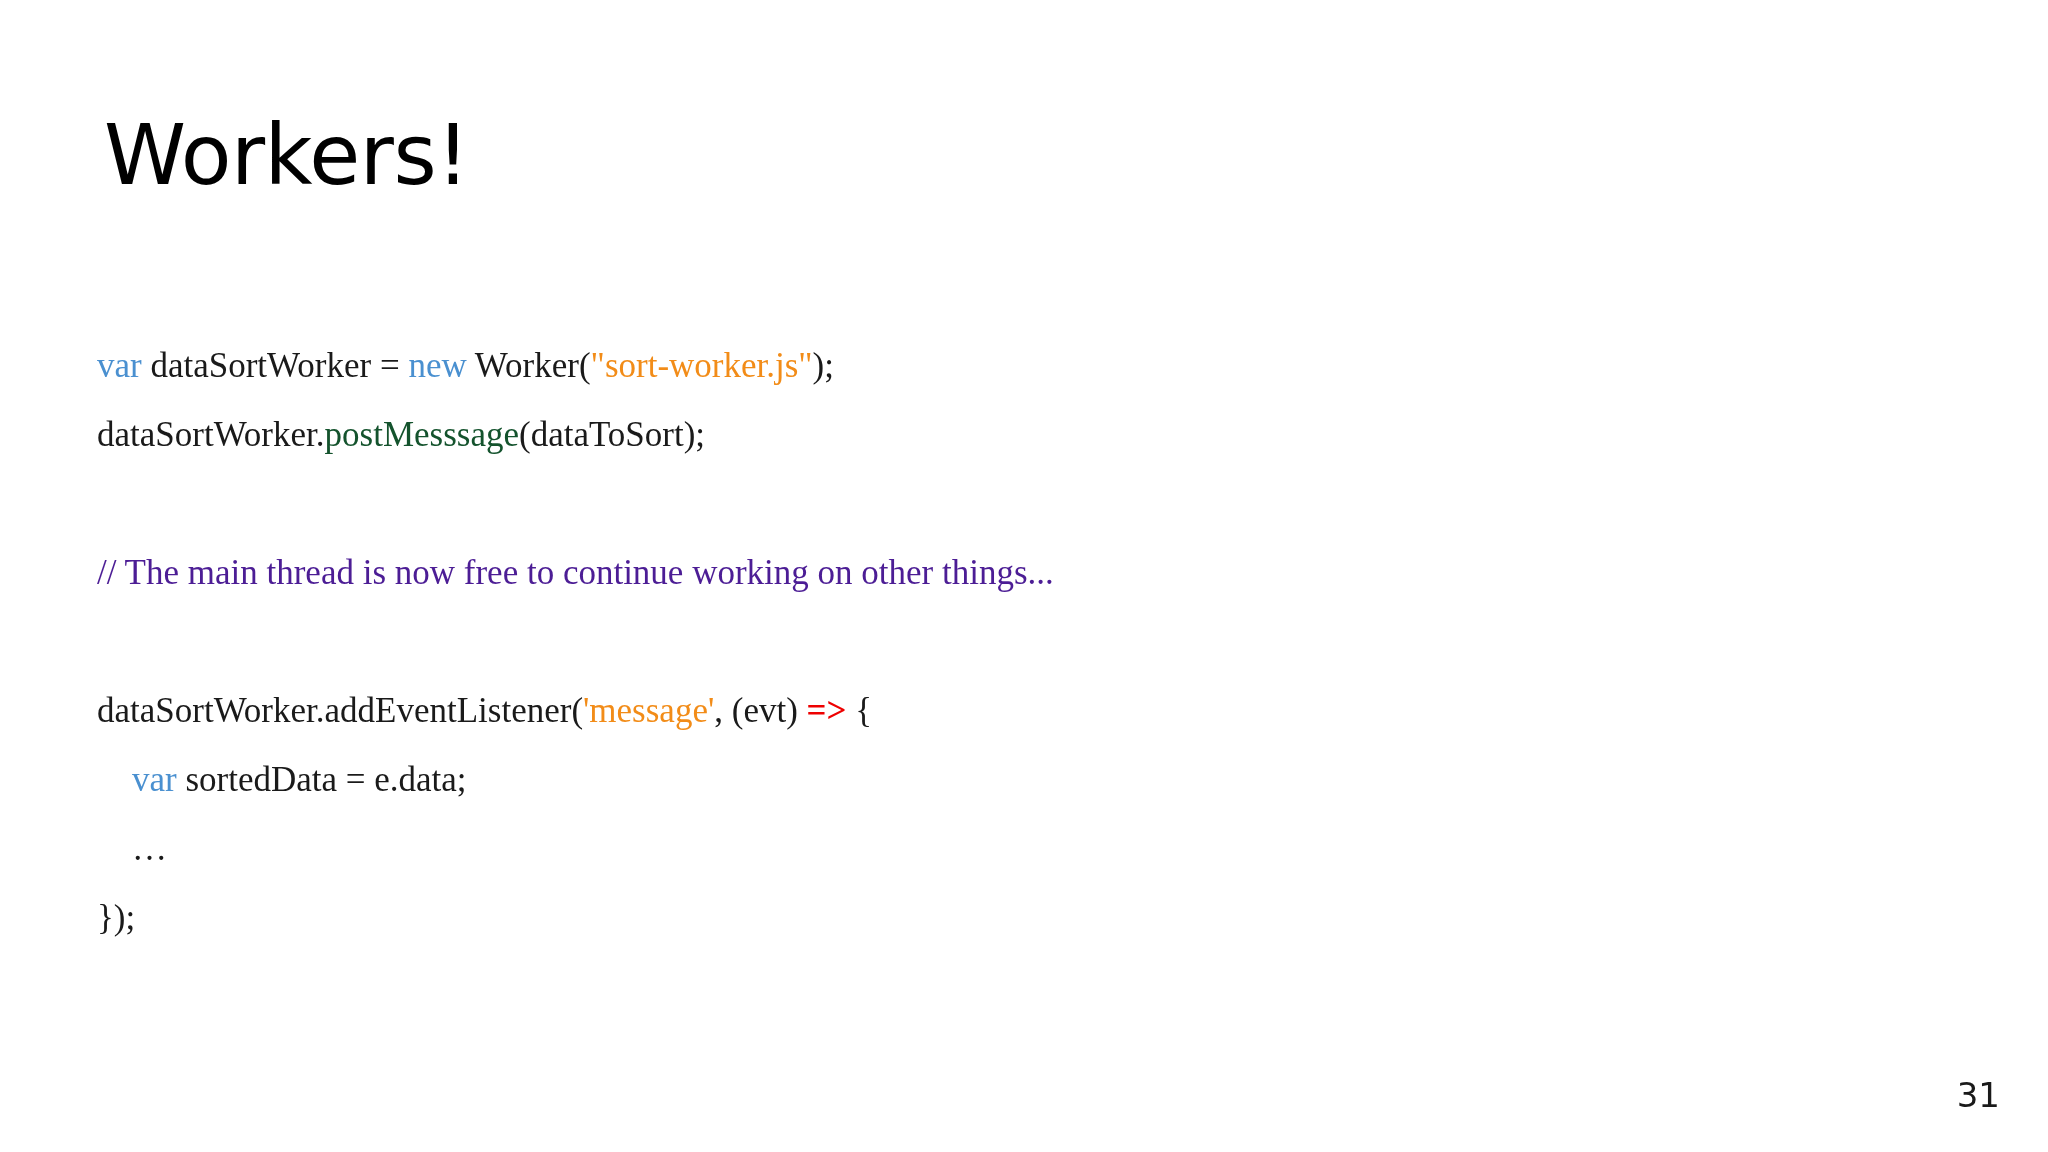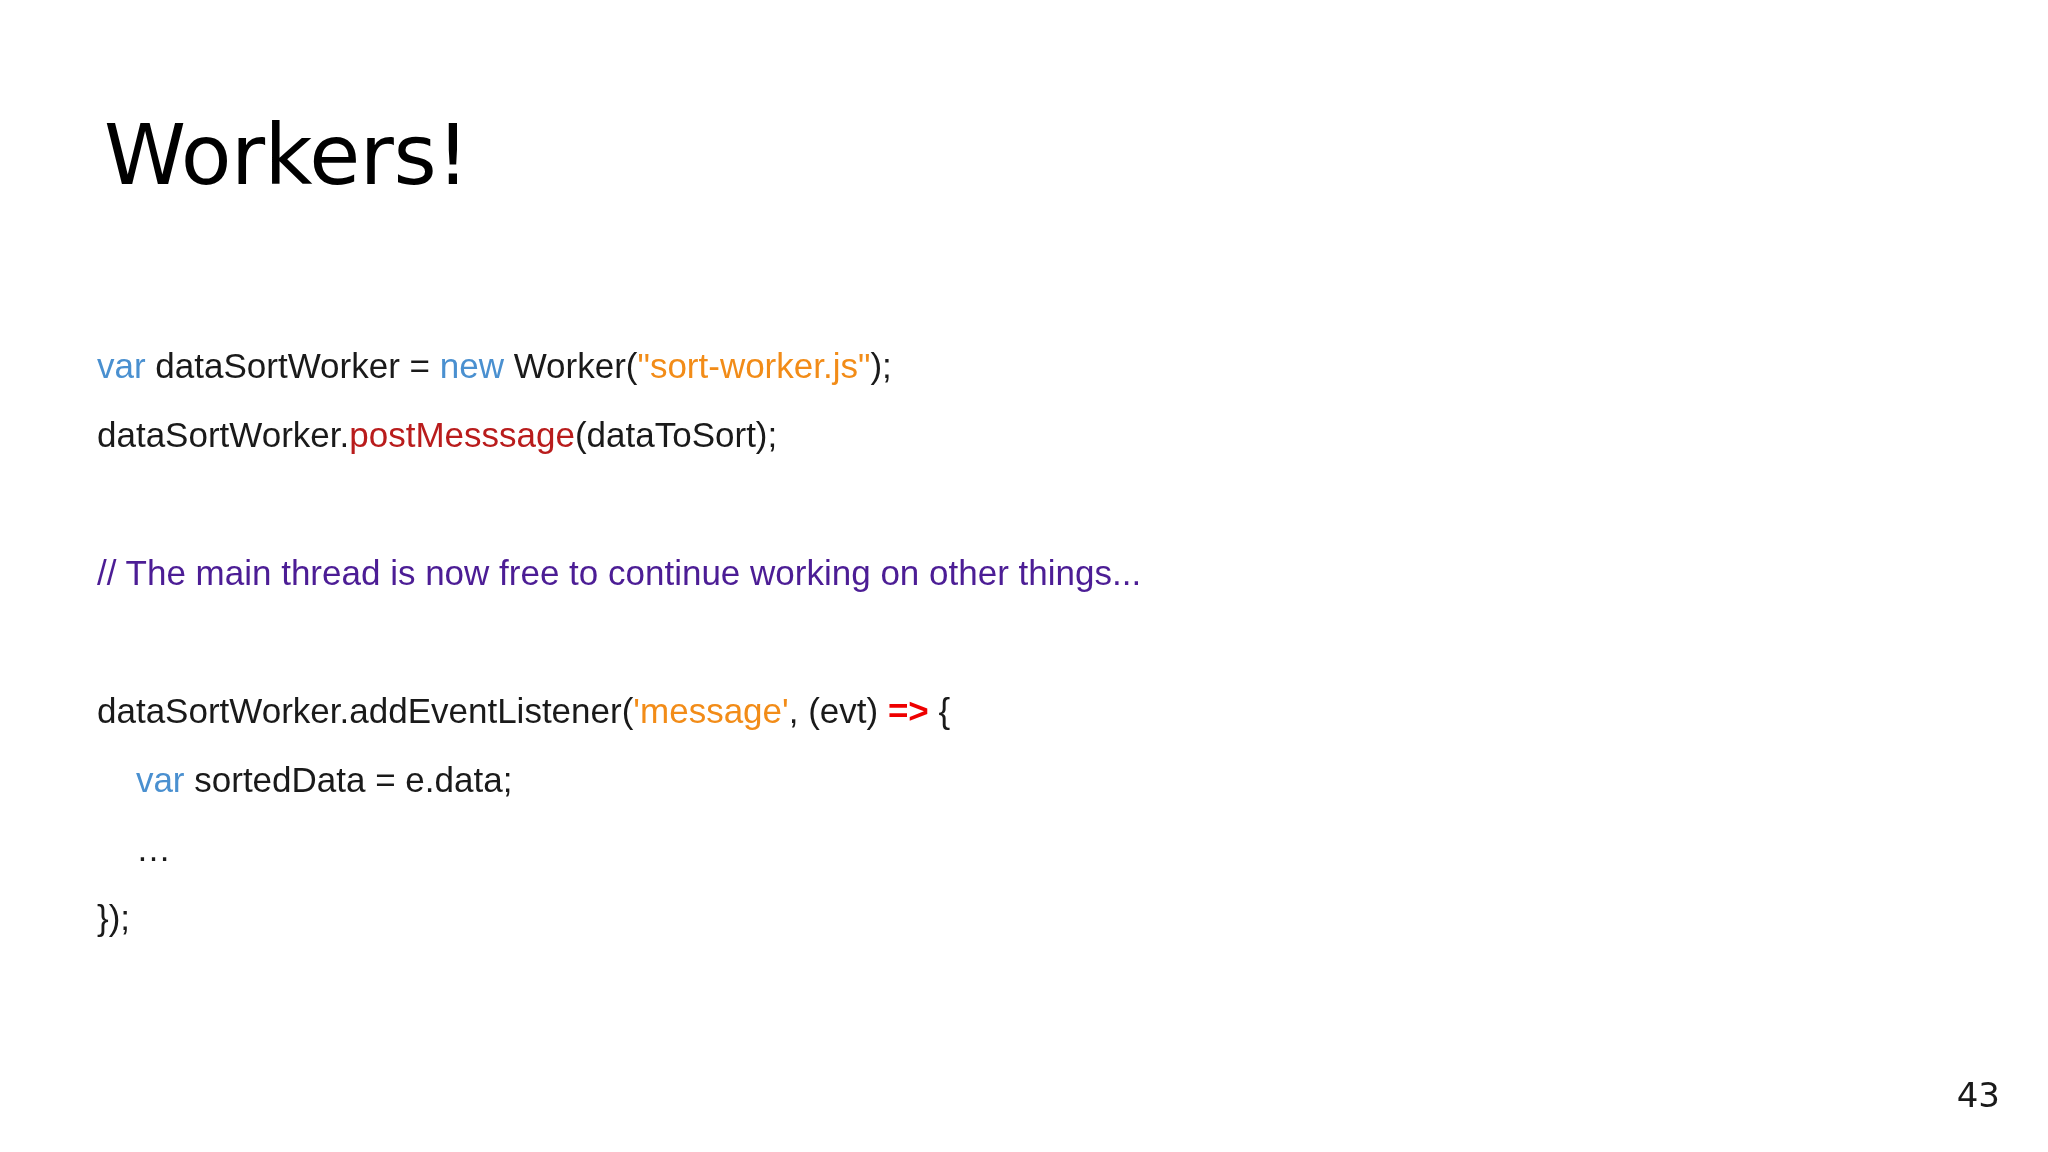--- a/index.html
+++ b/index.html
@@ -32,40 +32,40 @@
     letter-spacing: -0.5px;
     white-space: pre;
   }
 
   
   .code-block {
     position: absolute;
     left: 97px;
     top: 296px;
     width: 1830px;
-    font-family: Liberation Sans, sans-serif;
+    font-family: Liberation Serif, serif;
     font-size: 35px;
     line-height: 69px;
     color: #1a1a1a;
     white-space: pre;
   }
 
   .code-line {
     white-space: pre;
     min-height: 69px;
   }
 
   .code-line.blank {
     min-height: 69px;
   }
 
   
   .tok-plain   { color: #1a1a1a; }
   .tok-keyword { color: #4a90d0; }
-  .tok-func    { color: #b91c1c; }
+  .tok-func    { color: #14532d; }
   .tok-string  { color: #f28c18; }
   .tok-comment { color: #4c1d95; }
   .tok-arrow   { color: #ee0000; font-weight: bold; }
 
   
   .page-number {
     position: absolute;
     right: 48px;
     bottom: 40px;
     font-family: "DejaVu Sans", "Liberation Sans", sans-serif;
@@ -76,15 +76,15 @@
 </style>
 </head>
 <body>
 
 <div class="slide">
 
   <h1 class="slide-title">Workers!</h1>
 
   <pre class="code-block" id="code-block"><div class="code-line"><span class="tok-keyword">var</span><span class="tok-plain"> dataSortWorker = </span><span class="tok-keyword">new</span><span class="tok-plain"> Worker(</span><span class="tok-string">"sort-worker.js"</span><span class="tok-plain">);</span></div><div class="code-line"><span class="tok-plain">dataSortWorker.</span><span class="tok-func">postMesssage</span><span class="tok-plain">(dataToSort);</span></div><div class="code-line blank">&nbsp;</div><div class="code-line"><span class="tok-comment">// The main thread is now free to continue working on other things...</span></div><div class="code-line blank">&nbsp;</div><div class="code-line"><span class="tok-plain">dataSortWorker.addEventListener(</span><span class="tok-string">'message'</span><span class="tok-plain">, (evt) </span><span class="tok-arrow">=&gt;</span><span class="tok-plain"> {</span></div><div class="code-line"><span class="tok-plain">    </span><span class="tok-keyword">var</span><span class="tok-plain"> sortedData = e.data;</span></div><div class="code-line"><span class="tok-plain">    …</span></div><div class="code-line"><span class="tok-plain">});</span></div></pre>
 
-  <div class="page-number">43</div>
+  <div class="page-number">31</div>
 
 </div>
 
 </body></html>

